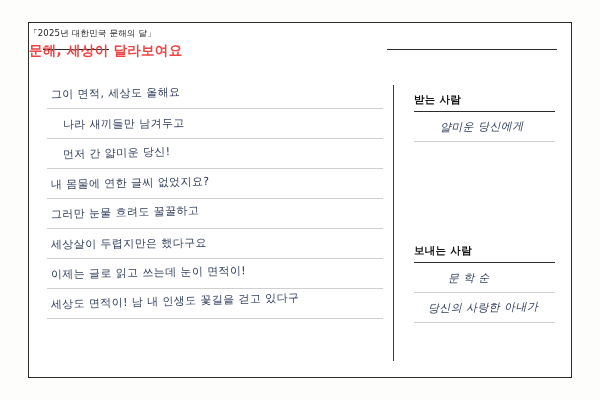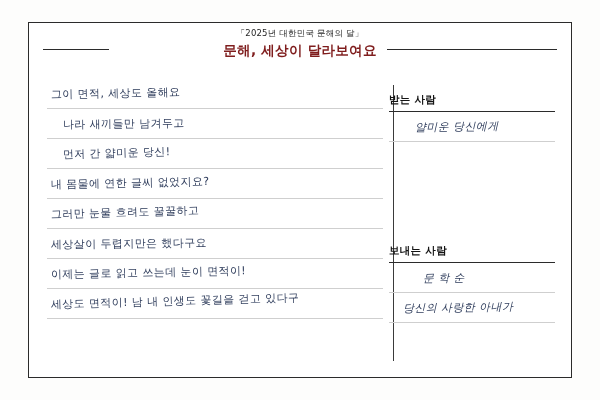--- a/index.html
+++ b/index.html
@@ -51,36 +51,35 @@
     border-top: 1px solid #2b2b2b;
   }
   .header-rule-left { left: 14px; width: 66px; }
   .header-rule-right { right: 14px; width: 170px; }
 
   .header-text {
     position: absolute;
     left: 0;
     right: 0;
     top: 4px;
-    text-align: center;
   }
 
   .campaign-label {
     font-size: 8.5px;
     letter-spacing: 0.2px;
     color: #242424;
     line-height: 12px;
     white-space: nowrap;
   }
 
   .letter-title {
     margin-top: 3px;
     font-size: 13.5px;
     font-weight: bold;
-    color: #7f1d1d;
+    color: #ef4444;
     letter-spacing: 0.3px;
     white-space: nowrap;
   }
 
   
   .body-area {
     position: absolute;
     left: 0;
     top: 52px;
     width: 100%;
@@ -130,21 +129,21 @@
     left: 0;
     right: 0;
     bottom: 0;
     height: 0;
     border-top: 1px solid #cfcfcf;
   }
 
   
   .right-col {
     position: absolute;
-    left: 360px;
+    left: 385px;
     right: 16px;
     top: 4px;
   }
 
   .field {
     margin-top: 14px;
   }
   .field.second { margin-top: 72px; }
 
   .field-label {

